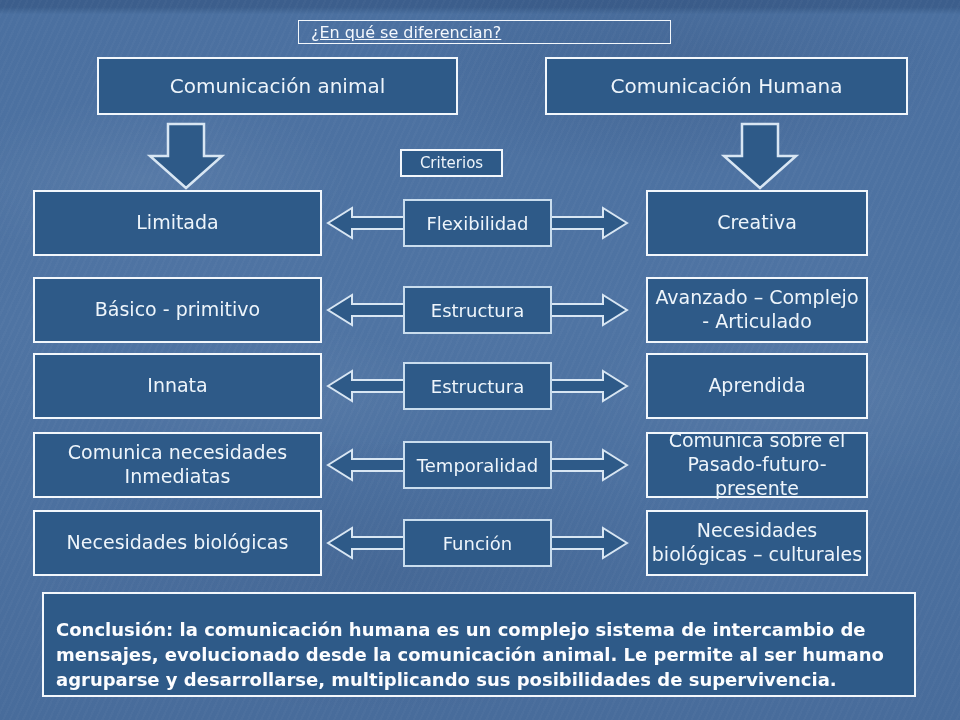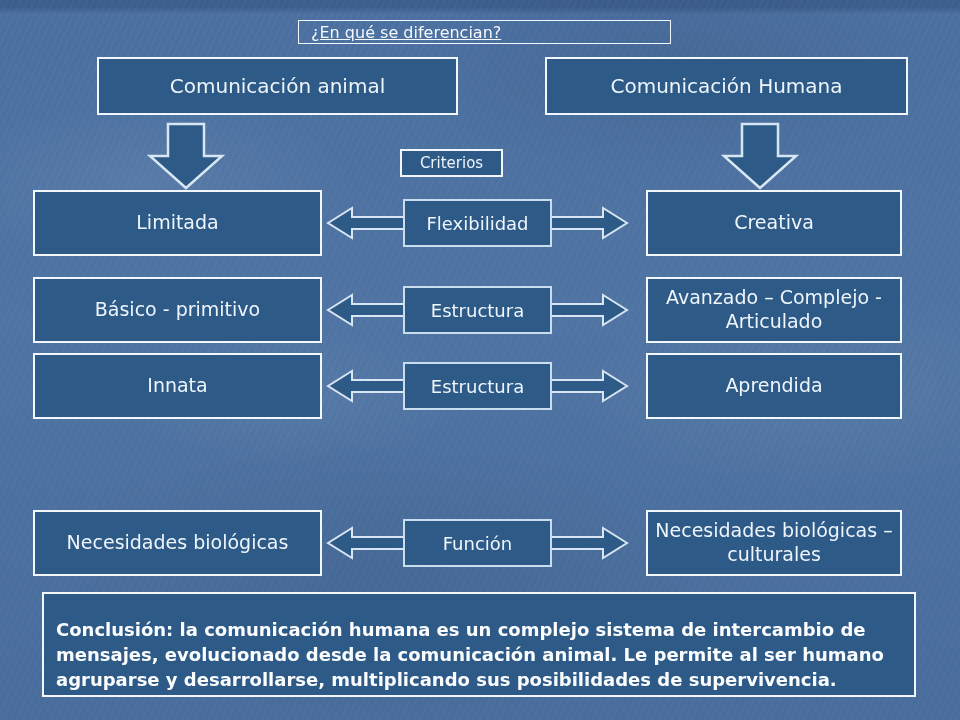--- a/index.html
+++ b/index.html
@@ -29,21 +29,21 @@
   .header { font-size:20px; }
   .header-left  { left:55px;  top:57px; width:361px; height:58px;margin-left:42px; }
   .header-right { left:545px; top:57px; width:363px; height:58px; }
   .down-arrow-left  { left:146px; top:122px; width:80px; height:70px; }
   .down-arrow-right { left:720px; top:122px; width:80px; height:70px; }
   .criterios { left:400px; top:149px; width:103px; height:28px; font-size:15px; }
   .row { left:0; width:960px; height:66px; }
   .cell-left   { left:33px;  top:0;   width:289px; height:66px; font-size:19px; line-height:1.25; }
   .cell-center { left:403px; top:9px; width:149px; height:48px; font-size:18px;
                  border:2px solid #c9ddee; z-index:2; }
-  .cell-right  { left:646px; top:0;   width:256px; height:66px; font-size:19px; line-height:1.25; padding:0 3px; }
+  .cell-right  { left:646px; top:0;   width:222px; height:66px; font-size:19px; line-height:1.25; padding:0 3px; }
   .arrow-left-wrap  { left:326px; top:14px; width:80px; height:38px; z-index:1; }
   .arrow-right-wrap { left:549px; top:14px; width:80px; height:38px; z-index:1; }
   .conclusion {
     left:42px; top:592px; width:874px; height:105px;
     background:#2e5a88; border:2px solid #f2f7fc; color:#fcfdff;
     font-size:18px; font-weight:bold; line-height:25px;
     padding:23px 12px; text-align:left;
   }
   svg { display:block; width:100%; height:100%; }
 </style>
@@ -113,20 +113,35 @@
     </div>
     <div class="abs box cell-center">Estructura</div>
     <div class="abs arrow-right-wrap">
       <svg viewBox="0 0 80 38">
           <polygon points="78,19 54,4 54,13 2,13 2,25 54,25 54,34" fill="#2e5a88" stroke="#d8e6f3" stroke-width="2"></polygon>
         </svg>
     </div>
     <div class="abs box cell-right">Aprendida</div>
   </div>
 
+  <div class="abs row" style="top:432px">
+    <div class="abs box cell-left">Comunica necesidades Inmediatas</div>
+    <div class="abs arrow-left-wrap">
+      <svg viewBox="0 0 80 38">
+          <polygon points="2,19 26,4 26,13 78,13 78,25 26,25 26,34" fill="#2e5a88" stroke="#d8e6f3" stroke-width="2"></polygon>
+        </svg>
+    </div>
+    <div class="abs box cell-center">Temporalidad</div>
+    <div class="abs arrow-right-wrap">
+      <svg viewBox="0 0 80 38">
+          <polygon points="78,19 54,4 54,13 2,13 2,25 54,25 54,34" fill="#2e5a88" stroke="#d8e6f3" stroke-width="2"></polygon>
+        </svg>
+    </div>
+    <div class="abs box cell-right">Comunica sobre el Pasado-futuro-presente</div>
+  </div>
 
   <div class="abs row" style="top:510px">
     <div class="abs box cell-left">Necesidades biológicas</div>
     <div class="abs arrow-left-wrap">
       <svg viewBox="0 0 80 38">
           <polygon points="2,19 26,4 26,13 78,13 78,25 26,25 26,34" fill="#2e5a88" stroke="#d8e6f3" stroke-width="2"></polygon>
         </svg>
     </div>
     <div class="abs box cell-center">Función</div>
     <div class="abs arrow-right-wrap">

